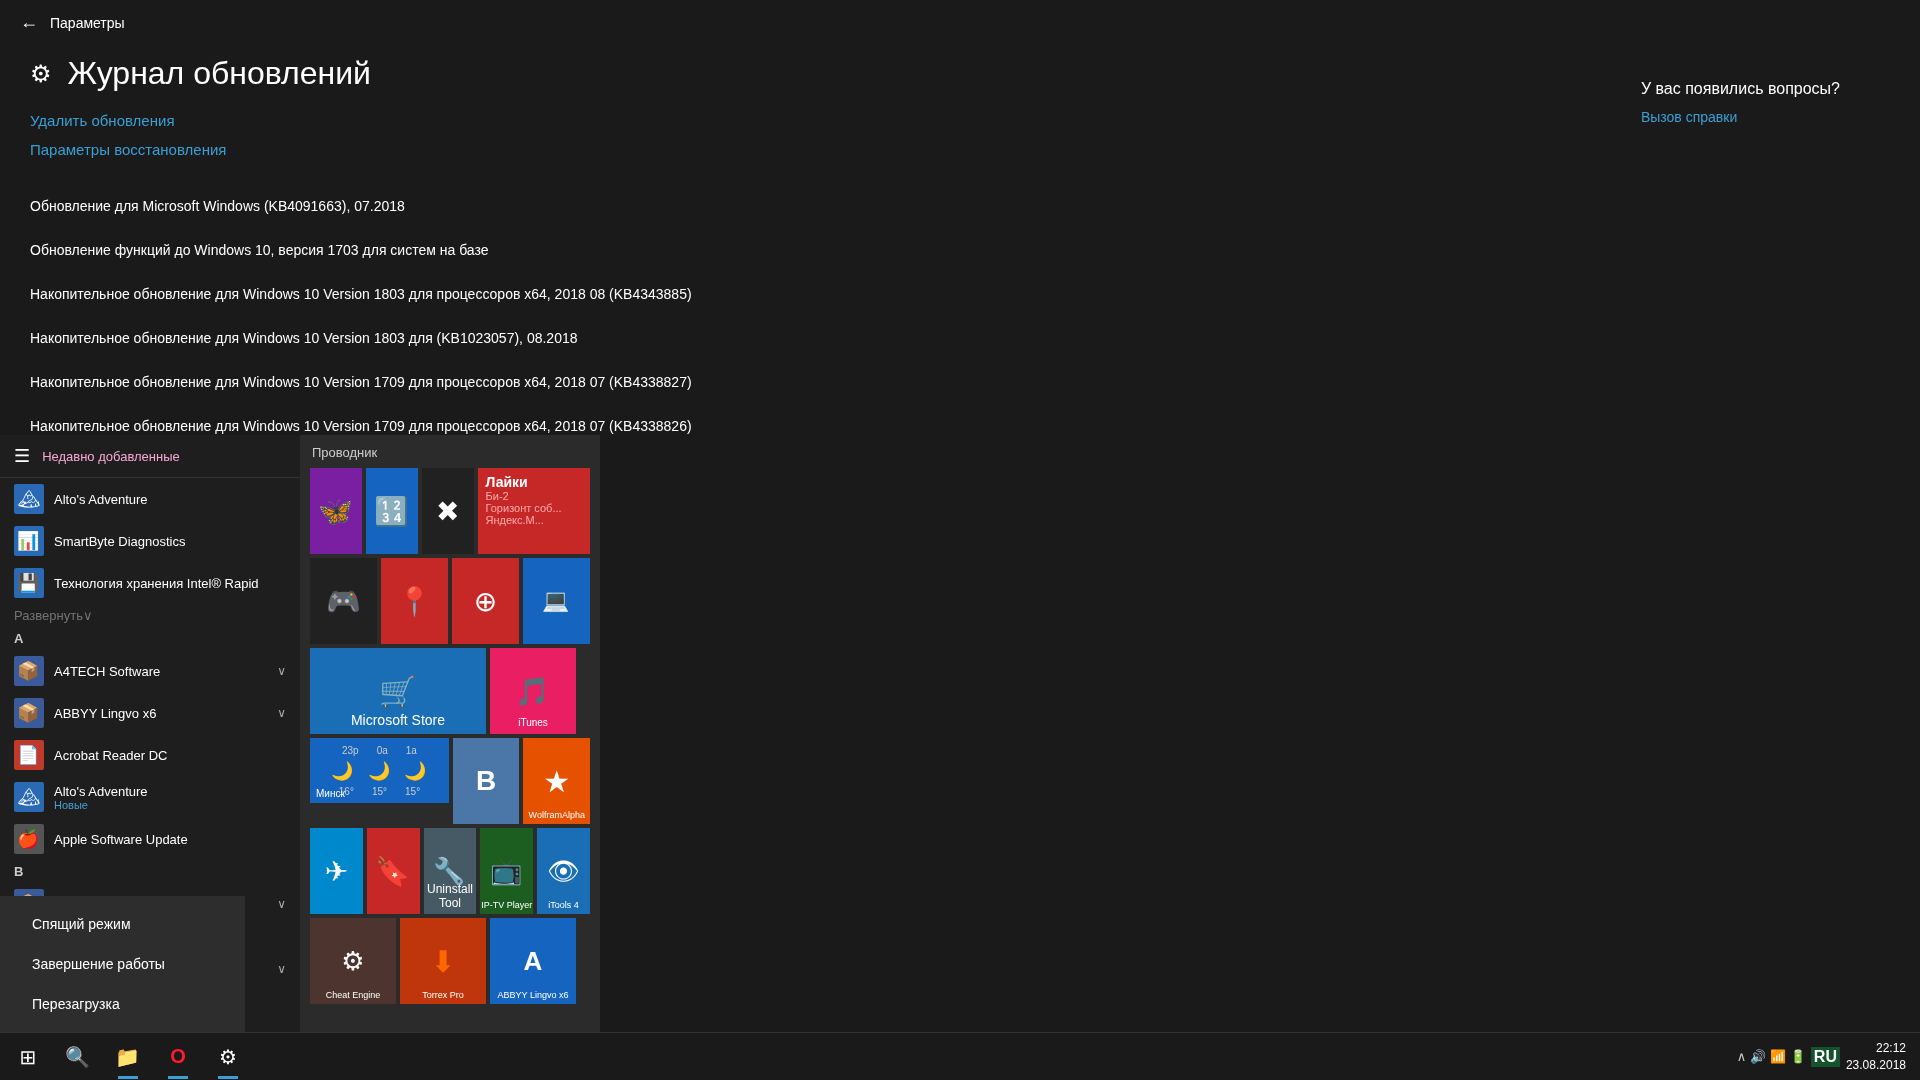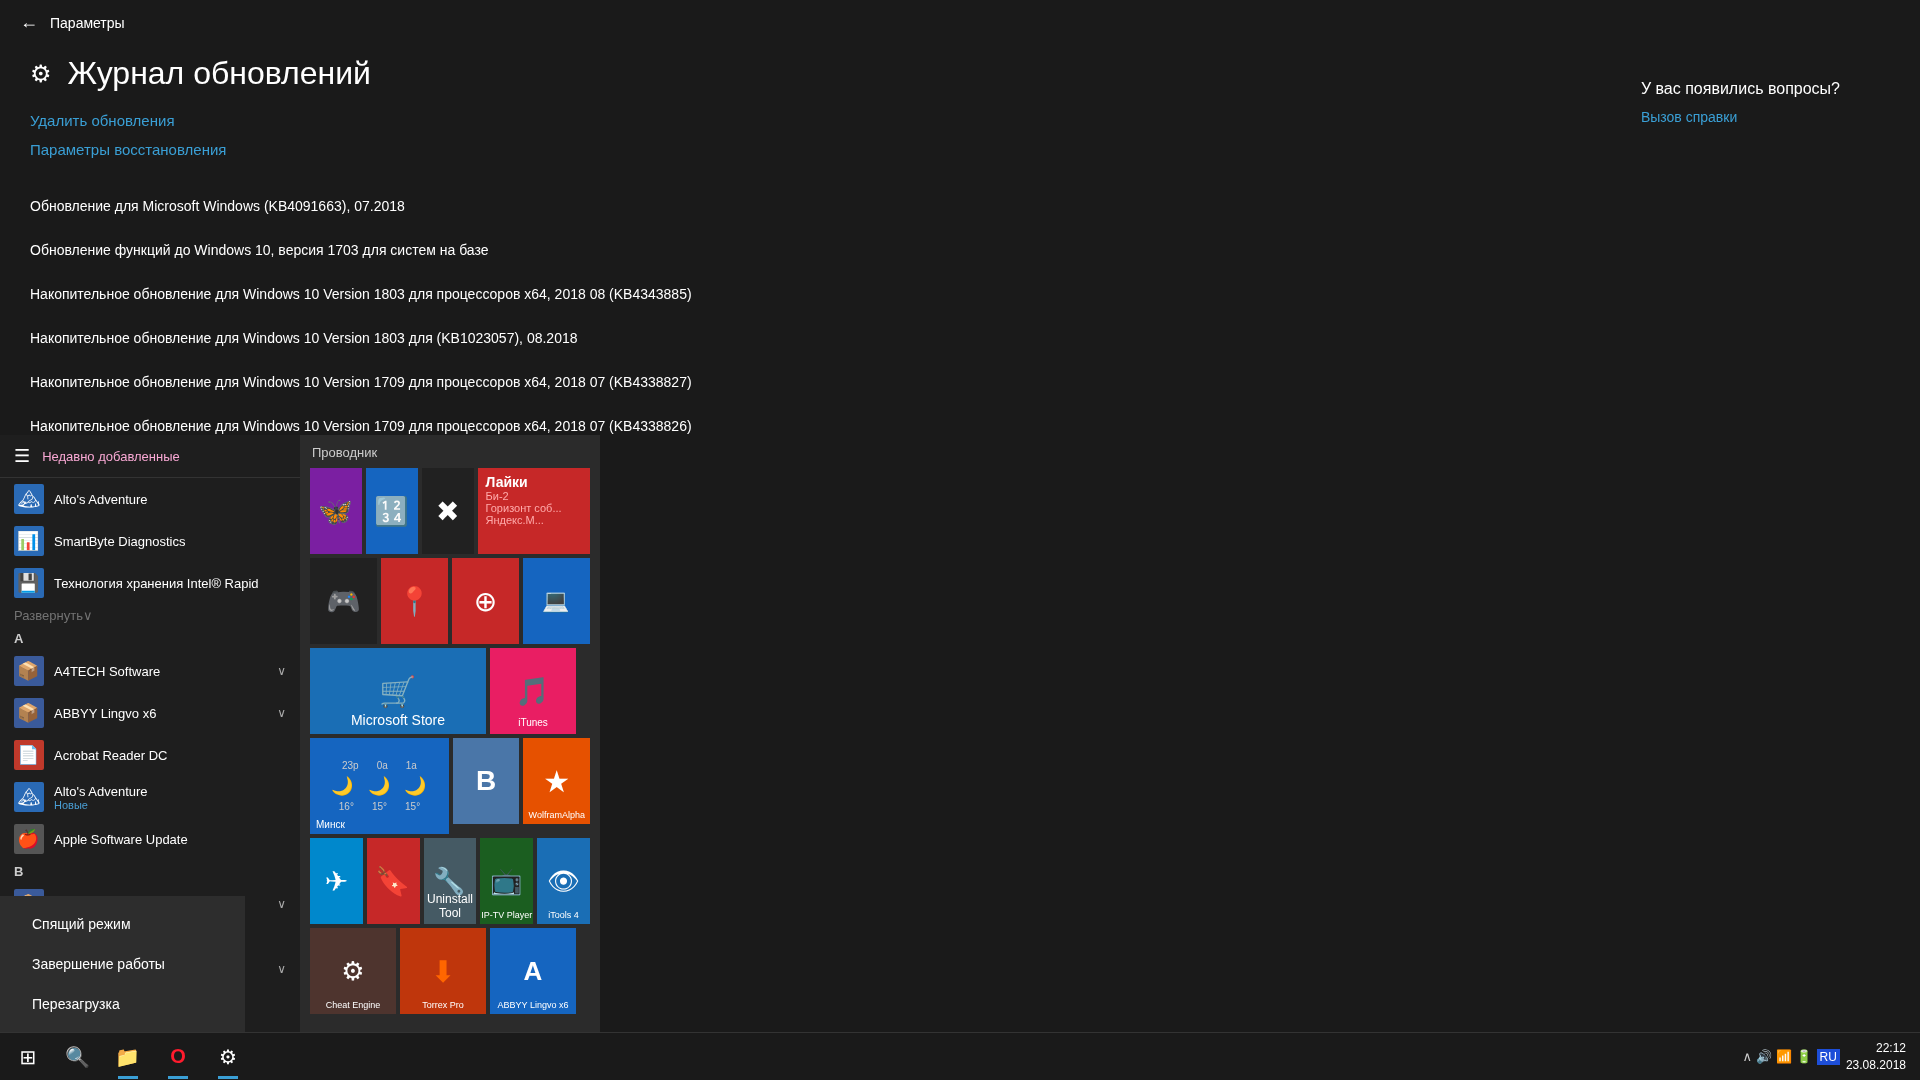--- a/index.html
+++ b/index.html
@@ -295,24 +295,25 @@
       align-items: center;
       gap: 4px;
       font-size: 14px;
     }
     .systray-icon {
       font-size: 13px;
       color: #ccc;
       cursor: pointer;
     }
     .lang-badge {
-      font-size: 12px;
-      color: #fff;
-      background: #1d4ed8;
+      font-size: 16px;
+      color: #fff;
+      background: #14532d;
       padding: 1px 3px;
+      font-weight: bold;
     }
 
     
     .laiki-tile {
       background: #c62828;
       width: 176px;
       height: 86px;
       padding: 6px 8px;
       position: relative;
       cursor: pointer;
@@ -483,21 +484,21 @@
           <span style="font-size:30px;">🛒</span>
           <span style="font-size:14px; color:#fff; position:absolute; bottom:6px;">Microsoft Store</span>
         </div>
         <div class="tile" style="background:#e91e63; width:86px; height:86px; display:flex; flex-direction:column; align-items:center; justify-content:center; position:relative;">
           <span style="font-size:28px;">🎵</span>
           <span style="font-size:10px; color:#fff; position:absolute; bottom:6px;">iTunes</span>
         </div>
       </div>
 
       <div style="display:flex; gap:4px; margin-bottom:4px;">
-        <div class="tile" style="background:#1565c0; width:176px; height:96px; position:relative; overflow:hidden; padding:6px;">
+        <div class="tile" style="background:#1565c0; width:176px; height:65px; position:relative; overflow:hidden; padding:6px;">
           <div style="font-size:10px; color:#ccc; display:flex; gap:18px; margin-bottom:4px;">
             <span>23р</span>
             <span>0а</span>
             <span>1а</span>
           </div>
           <div style="font-size:18px; display:flex; gap:14px; margin-bottom:4px;">
             <span>🌙</span>
               <span>🌙</span>
               <span>🌙</span>
           </div>

